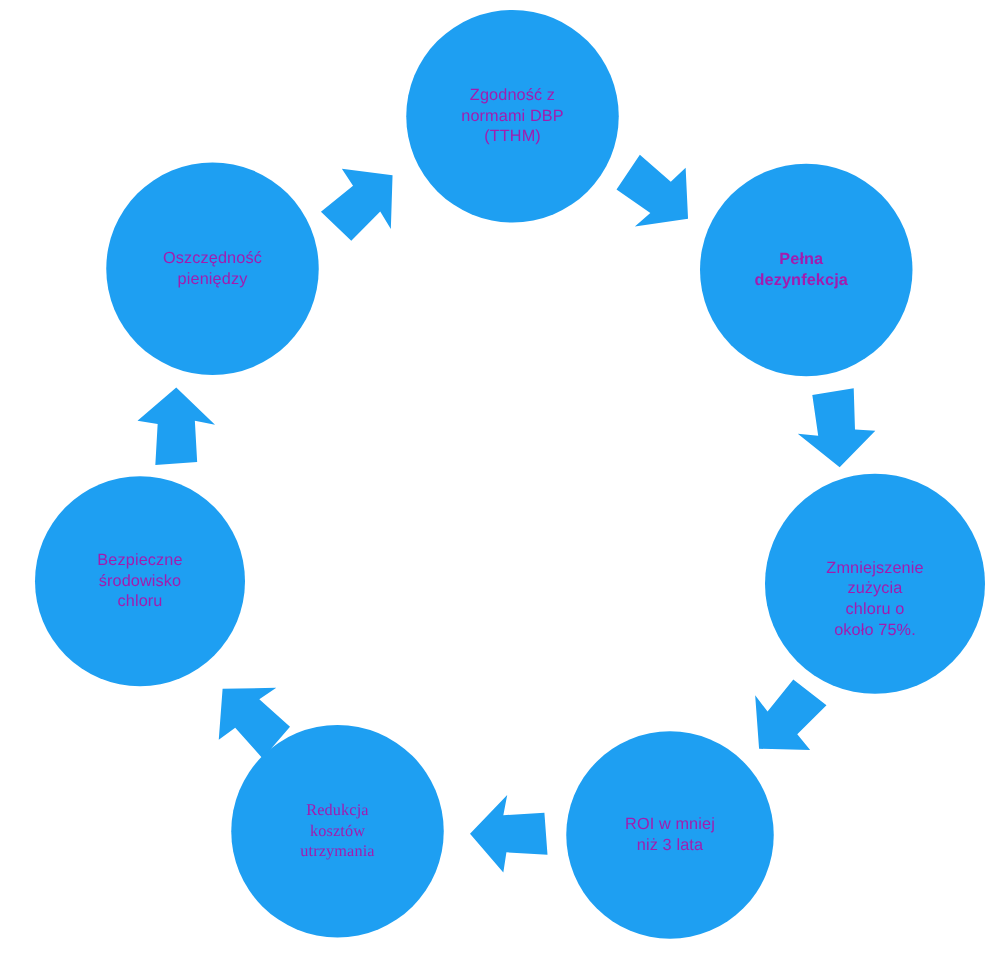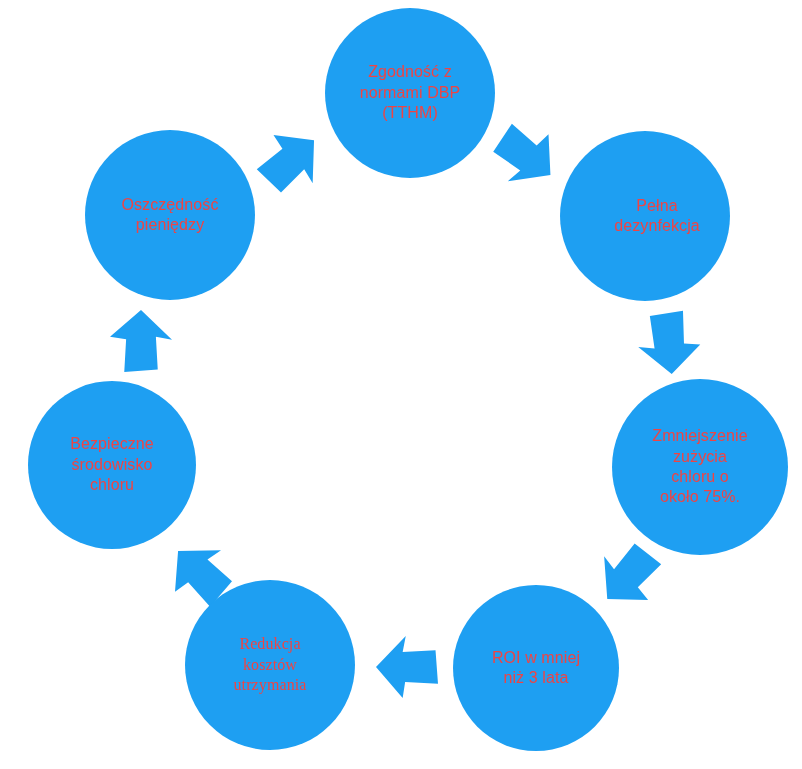--- a/index.html
+++ b/index.html
@@ -23,23 +23,23 @@
     top: 0;
     width: 802px;
     height: 769px;
   }
   .node-label {
     position: absolute;
     display: flex;
     align-items: center;
     justify-content: center;
     text-align: center;
-    color: #ef4444;
+    color: #a21caf;
     font-family: "Liberation Sans", sans-serif;
-    font-size: 16px;
+    font-size: 13px;
     line-height: 1.28;
     font-weight: 400;
     white-space: pre-line;
     pointer-events: none;
     letter-spacing: 0.1px;
   }
 </style>
 </head>
 <body>
 
@@ -61,23 +61,23 @@
         <circle cx="536" cy="668" r="83" fill="#1E9FF2"></circle>
         <circle cx="270" cy="665" r="85" fill="#1E9FF2"></circle>
         <circle cx="112" cy="465" r="84" fill="#1E9FF2"></circle>
         <circle cx="170" cy="215" r="85" fill="#1E9FF2"></circle>
       </g>
   </svg>
   <div id="labels-layer">
       <div class="node-label" style="left: 325px; top: 8px; width: 170px; height: 170px;">Zgodność z
 normami DBP
 (TTHM)</div>
-      <div class="node-label" style="left: 572px; top: 131px; width: 170px; height: 170px;">Pełna
+      <div class="node-label" style="left: 556px; top: 131px; width: 170px; height: 170px; font-weight: bold;">Pełna
 dezynfekcja</div>
-      <div class="node-label" style="left: 612px; top: 379px; width: 176px; height: 176px;">Zmniejszenie
+      <div class="node-label" style="left: 612px; top: 391px; width: 176px; height: 176px;">Zmniejszenie
 zużycia
 chloru o
 około 75%.</div>
       <div class="node-label" style="left: 453px; top: 585px; width: 166px; height: 166px;">ROI w mniej
 niż 3 lata</div>
       <div class="node-label" style="left: 185px; top: 580px; width: 170px; height: 170px; font-family: Liberation Serif, serif;">Redukcja
 kosztów
 utrzymania</div>
       <div class="node-label" style="left: 28px; top: 381px; width: 168px; height: 168px;">Bezpieczne
 środowisko

